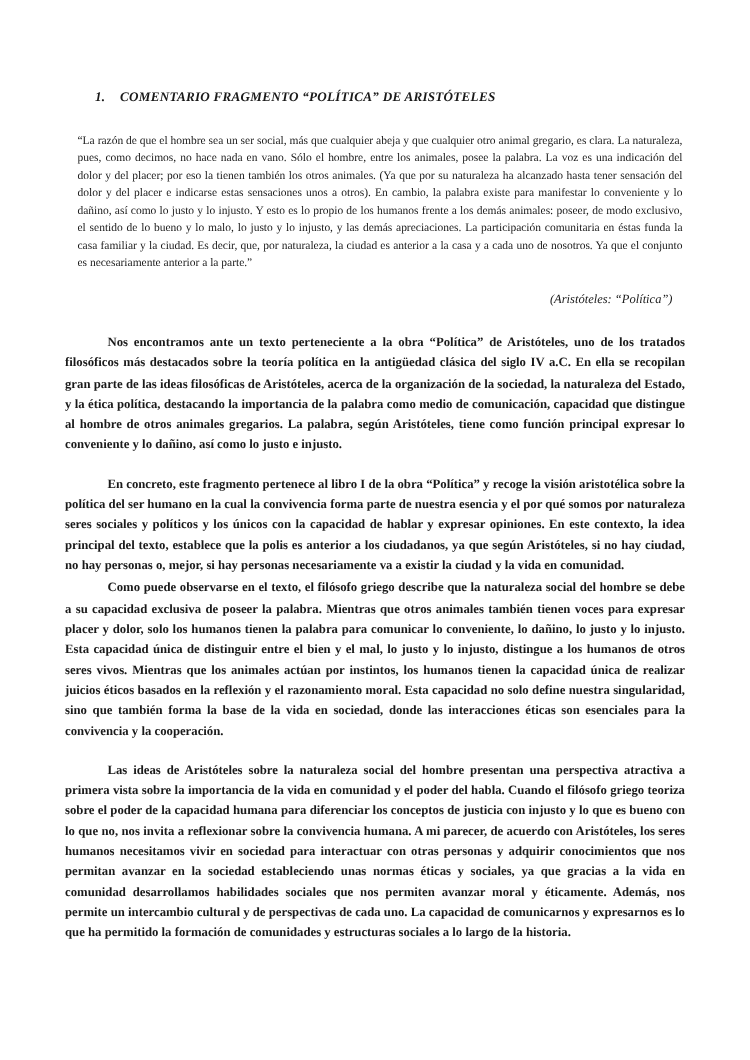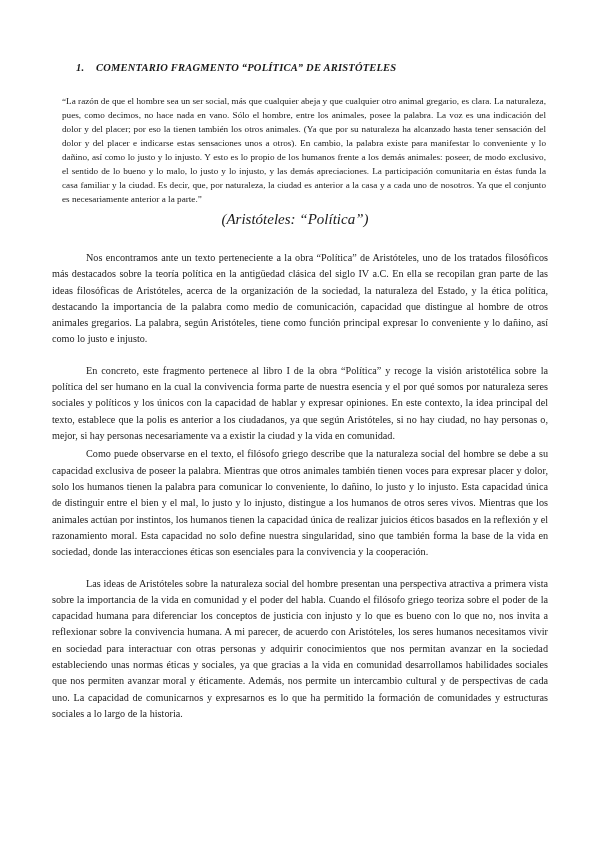--- a/index.html
+++ b/index.html
@@ -19,49 +19,50 @@
     height: 848px;
     box-sizing: border-box;
     padding: 58px 52px 40px 52px;
     position: relative;
   }
   .doc-title {
     font-size: 10.5px;
     font-style: italic;
     font-weight: bold;
     letter-spacing: 0.2px;
-    margin: 4px 0 22px 0;
+    margin: 15px 0 22px 0;
     padding-left: 24px;
     text-align: left;
   }
   .doc-title .num {
     display: inline-block;
     width: 20px;
   }
   .quote {
     font-size: 9.2px;
     line-height: 1.52;
     text-align: justify;
     margin: 0 0 0 0;
     padding: 0 2px 0 10px;
     text-indent: 0;
   }
   .quote-attrib {
-    font-size: 15px;
+    font-size: 10px;
     font-style: italic;
-    text-align: center;
-    margin: 4px 0 0 0;
+    text-align: right;
+    margin: 16px 0 0 0;
     padding-right: 10px;
   }
   .body-p {
     font-size: 10.2px;
     line-height: 1.60;
     text-align: justify;
     margin: 0;
     text-indent: 34px;
+    font-weight: bold;
   }
   .gap-lg { height: 22px; }
   .gap-md { height: 15px; }
   .gap-sm { height: 2px; }
 </style>
 </head>
 <body>
 
 <div class="page">
 

